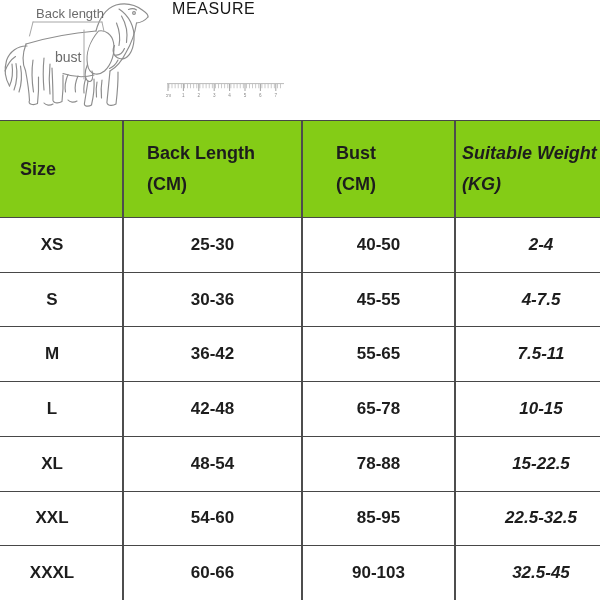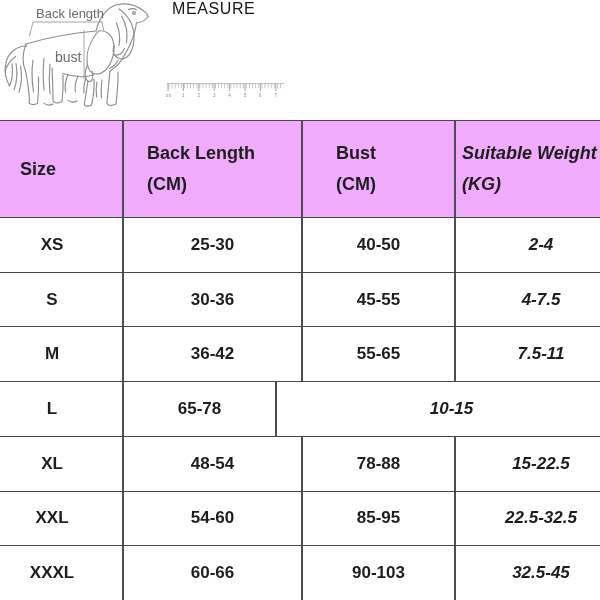--- a/index.html
+++ b/index.html
@@ -23,21 +23,21 @@
   .ruler { position:absolute; left:166px; top:83px; }
   .ruler text { font-family:"Liberation Sans", sans-serif; font-size:4.6px; fill:#8a8a8a; }
 
   
   .size-table {
     position:absolute; left:0; top:120px; width:600px; height:480px;
     display:flex; flex-direction:column;
     border-top:1.5px solid #474747;
   }
   .t-row { display:flex; width:100%; border-bottom:1.5px solid #474747; }
-  .t-row.header { flex:0 0 97px; background:#f0abfc; }
+  .t-row.header { flex:0 0 97px; background:#84cc16; }
   .t-row.data { flex:1 1 auto; background:#ffffff; }
   .t-row.data:last-child { border-bottom:none; }
 
   .cell { display:flex; align-items:center; justify-content:center; }
   .c1 { width:122px; }
   .c2 { width:179px; border-left:2px solid #4d4d4d; }
   .c3 { width:153px; border-left:2px solid #4d4d4d; }
   .c4 { flex:1 1 auto; border-left:2px solid #4d4d4d;font-style:italic; }
 
   .t-row.header .cell { justify-content:flex-start; font-weight:bold; font-size:18px; }
@@ -168,20 +168,21 @@
 
     <div class="t-row data">
       <div class="cell c1">M</div>
       <div class="cell c2">36-42</div>
       <div class="cell c3">55-65</div>
       <div class="cell c4">7.5-11</div>
     </div>
 
     <div class="t-row data">
       <div class="cell c1">L</div>
+      <div class="cell c2">42-48</div>
       <div class="cell c3">65-78</div>
       <div class="cell c4">10-15</div>
     </div>
 
     <div class="t-row data">
       <div class="cell c1">XL</div>
       <div class="cell c2">48-54</div>
       <div class="cell c3">78-88</div>
       <div class="cell c4">15-22.5</div>
     </div>

